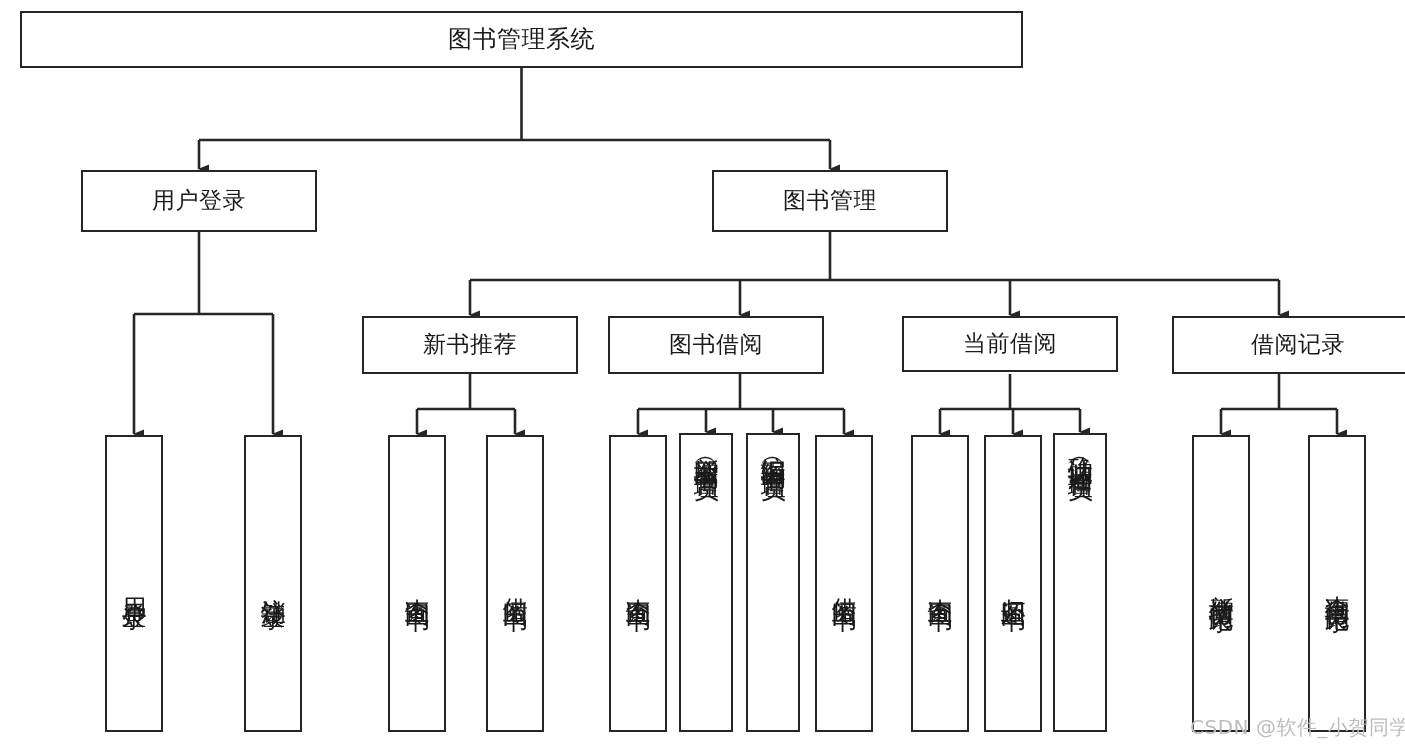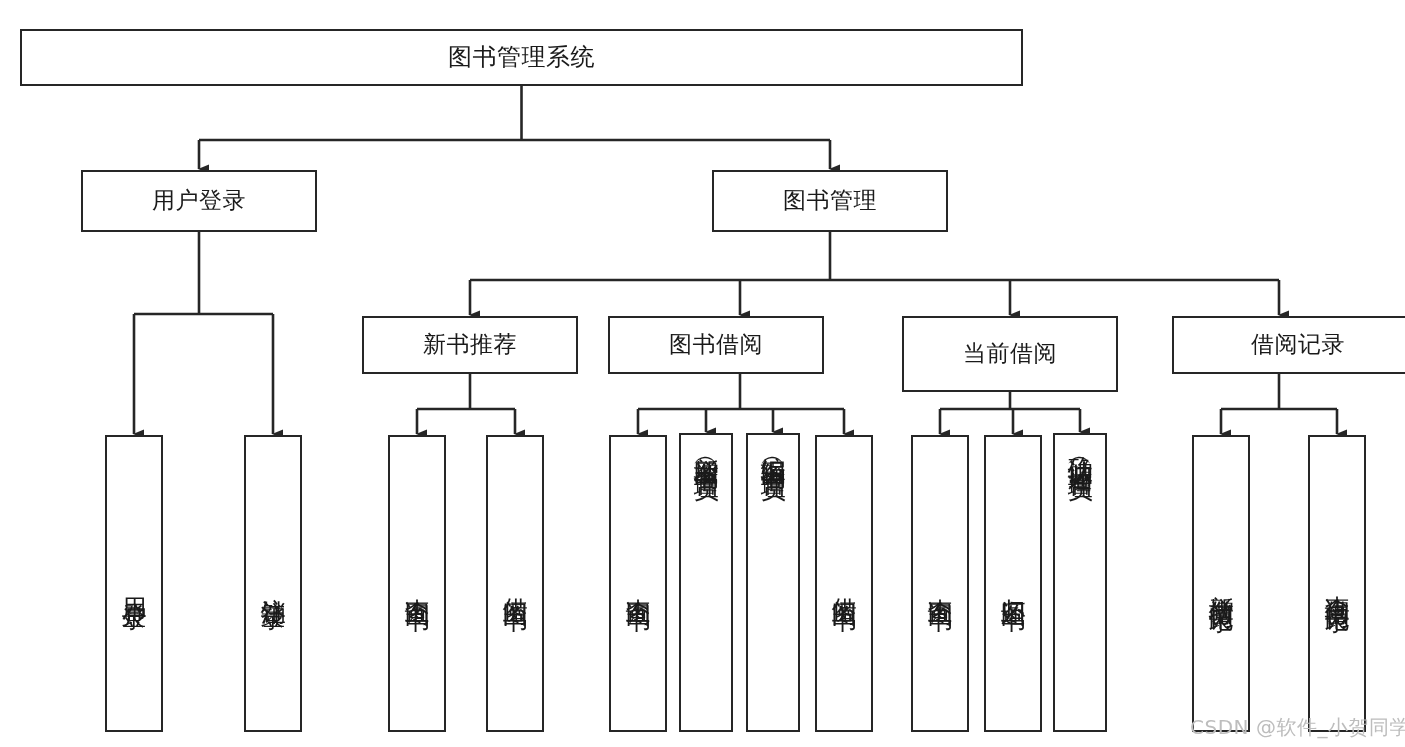--- a/index.html
+++ b/index.html
@@ -119,38 +119,38 @@
         <path d="M 940 409 L 940 434" marker-end="url(#arrowhead)"></path>
         <path d="M 1013 409 L 1013 434" marker-end="url(#arrowhead)"></path>
         <path d="M 1080 409 L 1080 432" marker-end="url(#arrowhead)"></path>
         <path d="M 1279 374 L 1279 409"></path>
         <path d="M 1221 409 L 1337 409"></path>
         <path d="M 1221 409 L 1221 434" marker-end="url(#arrowhead)"></path>
         <path d="M 1337 409 L 1337 434" marker-end="url(#arrowhead)"></path>
       </g>
   </svg>
 
-  <div class="node h-node root" id="n-root" style="left: 20px; top: 11px; width: 1003px; height: 57px; margin-top: 18px;">
+  <div class="node h-node root" id="n-root" style="left: 20px; top: 11px; width: 1003px; height: 57px;">
     <span class="node-label">图书管理系统</span>
   </div>
 
   <div class="node h-node" id="n-user_login" style="left: 81px; top: 170px; width: 236px; height: 62px;">
     <span class="node-label">用户登录</span>
   </div>
   <div class="node h-node" id="n-new_book_rec" style="left: 362px; top: 316px; width: 216px; height: 58px;">
     <span class="node-label">新书推荐</span>
   </div>
 
   <div class="node h-node" id="n-book_manage" style="left: 712px; top: 170px; width: 236px; height: 62px;">
     <span class="node-label">图书管理</span>
   </div>
   <div class="node h-node" id="n-book_borrow" style="left: 608px; top: 316px; width: 216px; height: 58px;">
     <span class="node-label">图书借阅</span>
   </div>
-  <div class="node h-node" id="n-current_borrow" style="left: 902px; top: 316px; width: 216px; height: 76px;">
+  <div class="node h-node" id="n-current_borrow" style="left: 902px; top: 316px; width: 216px; height: 56px;">
     <span class="node-label">当前借阅</span>
   </div>
   <div class="node h-node" id="n-borrow_record" style="left: 1172px; top: 316px; width: 252px; height: 58px;">
     <span class="node-label">借阅记录</span>
   </div>
 
   <div class="node v-node" id="n-leaf_user_login" style="left: 105px; top: 435px; width: 58px; height: 297px;">
     <span class="node-label">用户登录</span>
   </div>
   <div class="node v-node" id="n-leaf_logout" style="left: 244px; top: 435px; width: 58px; height: 297px;">

